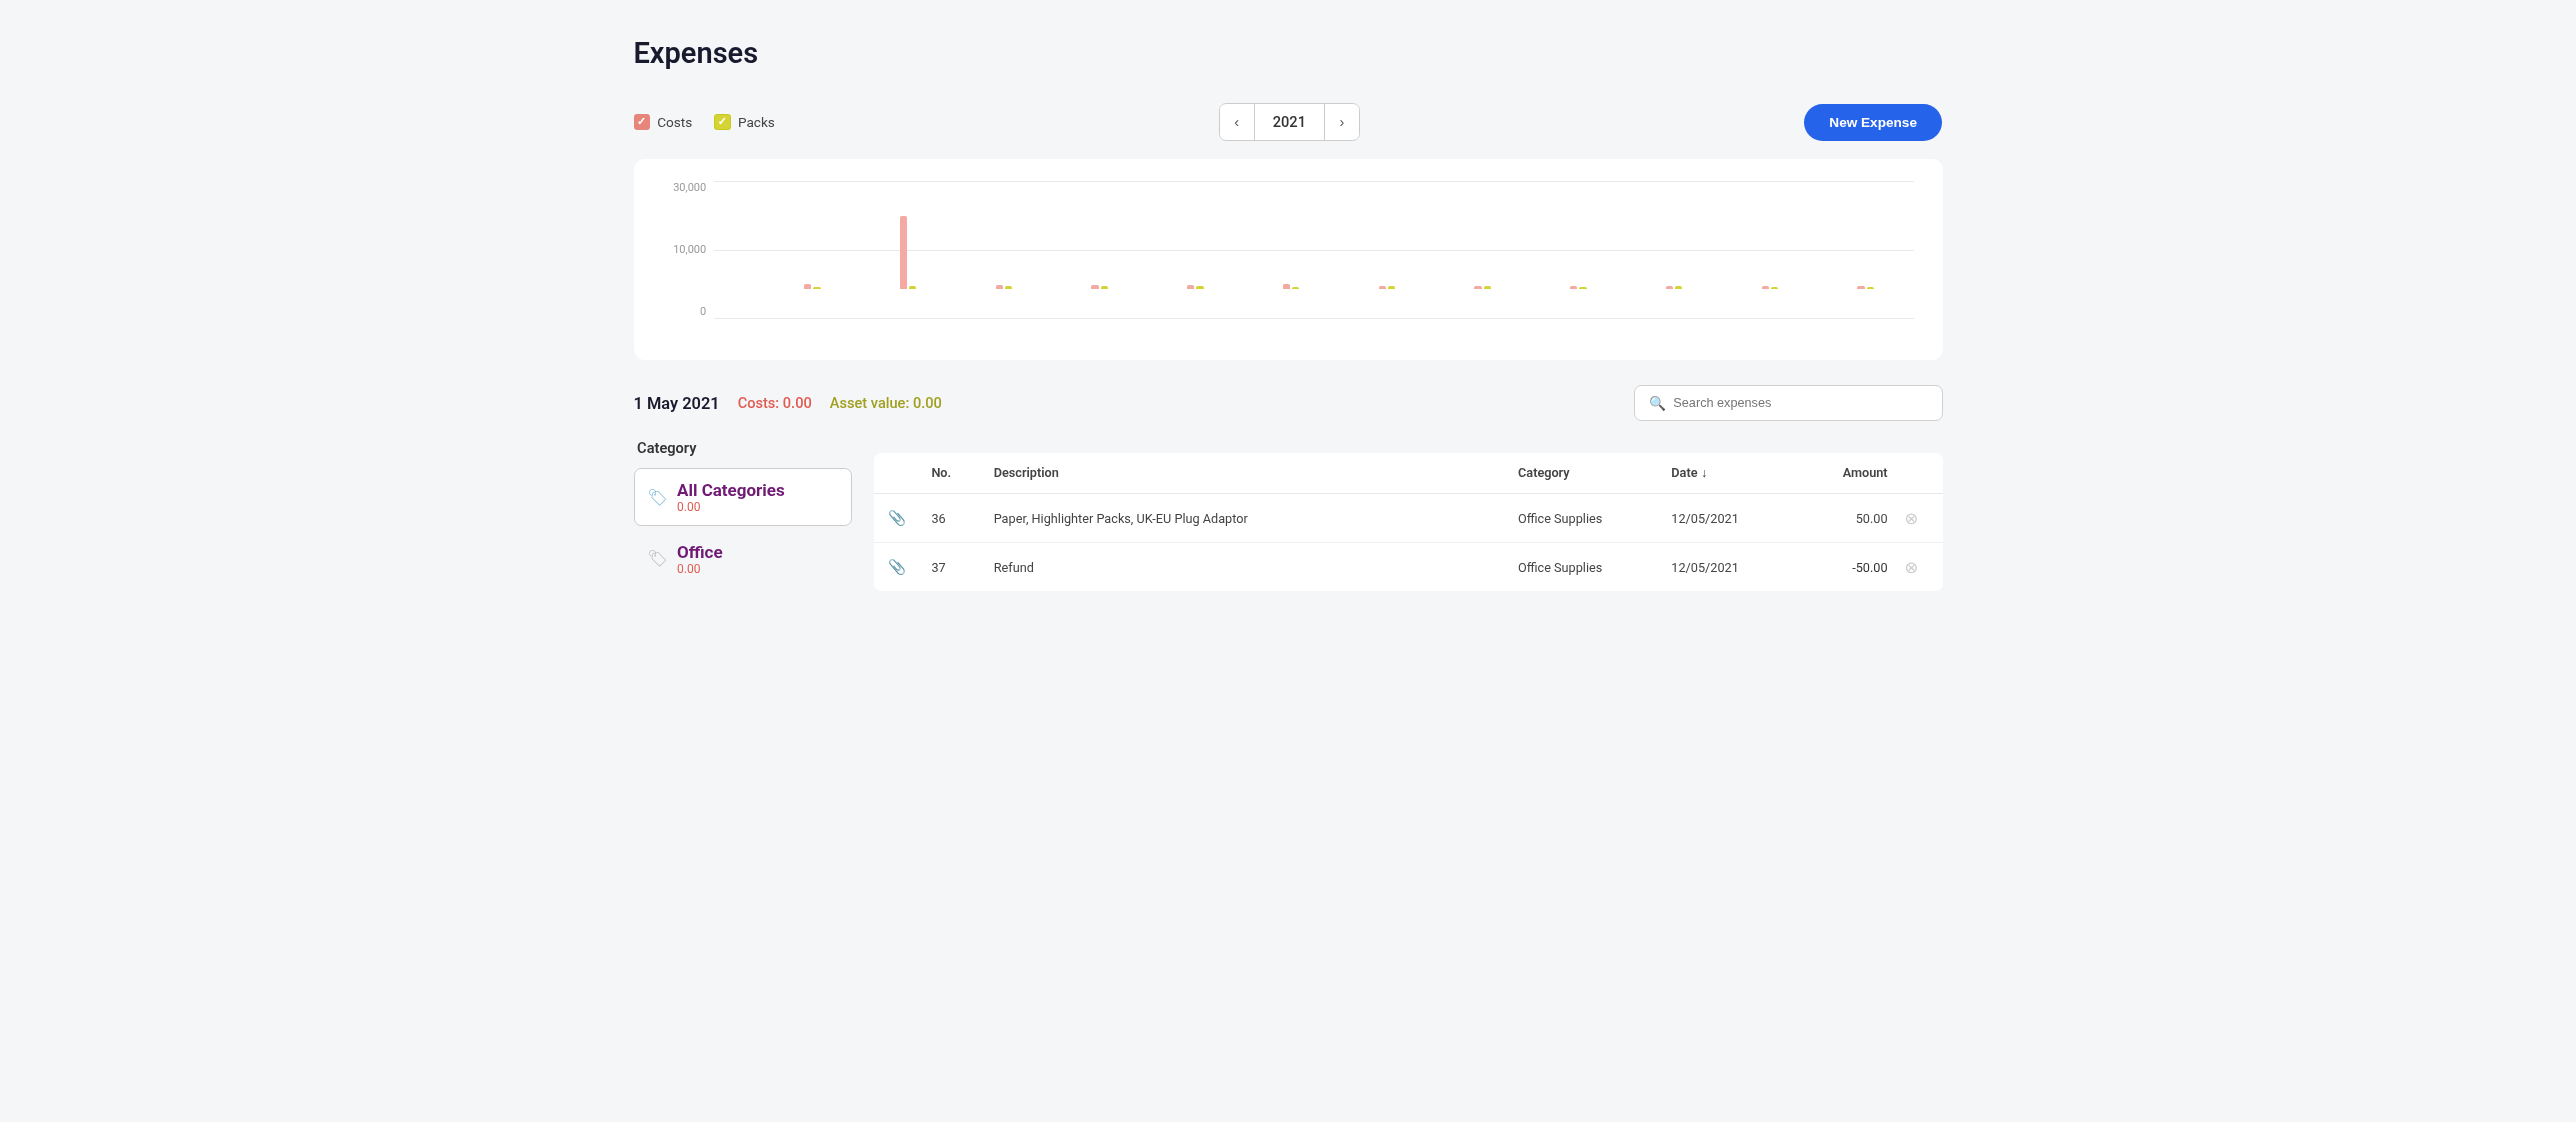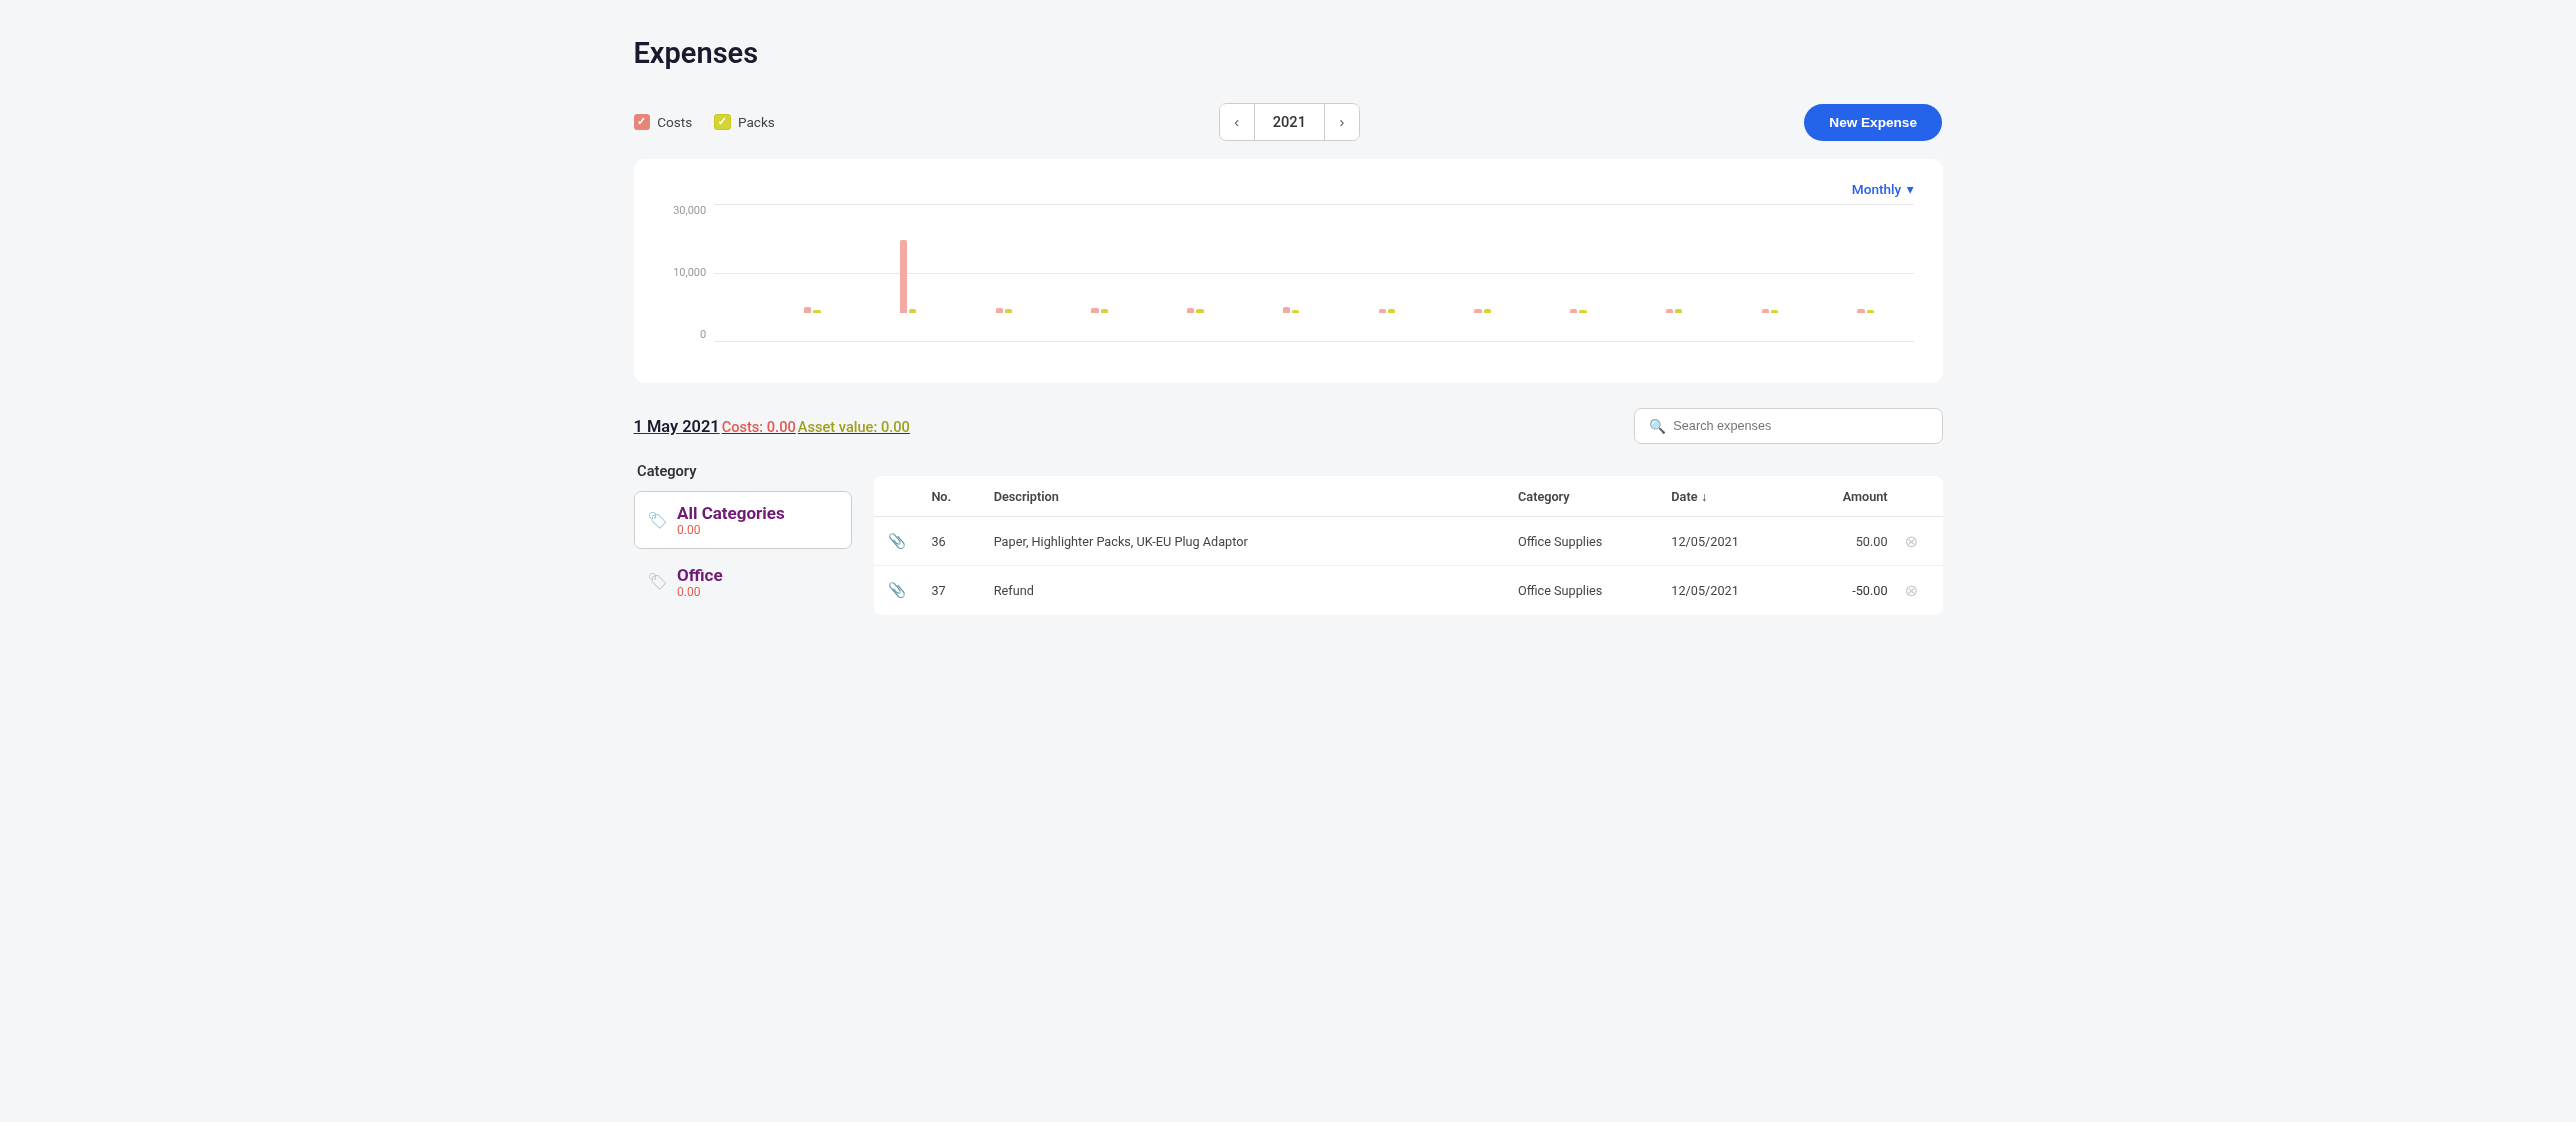--- a/index.html
+++ b/index.html
@@ -192,23 +192,22 @@
       border-radius: 1.8px 1.8px 0 0;
     }
     .section-row {
       display: flex;
       align-items: center;
       justify-content: space-between;
       margin-bottom: 18px;
     }
     .date-summary {
       display: flex;
-      align-items: flex-end;
-      gap: 2px;
-      text-decoration: underline;
+      align-items: flex-start;
+      gap: 18px;
     }
     .date-text {
       font-size: 16.4px;
       font-weight: 600;
       color: #1a1a2e;
     }
     .costs-value {
       font-size: 14.6px;
       font-weight: 500;
       color: #e05c52;
@@ -369,26 +368,20 @@
     <div class="year-nav">
       <button class="year-nav-btn">‹</button>
       <span class="year-display">2021</span>
       <button class="year-nav-btn">›</button>
     </div>
 
     <button class="new-expense-btn">New Expense</button>
   </div>
 
   <div class="chart-area">
-    <div class="chart-header">
-      <div class="monthly-dropdown">
-        <span>Monthly</span>
-        <span>▾</span>
-      </div>
-    </div>
     <div class="chart-wrapper">
       <div class="chart-y-labels">
         <span>30,000</span>
         <span>10,000</span>
         <span>0</span>
       </div>
       <div class="chart-plot">
         <div class="chart-gridlines">
           <div class="gridline" style="top:0%"></div>
           <div class="gridline" style="top:50%"></div>

